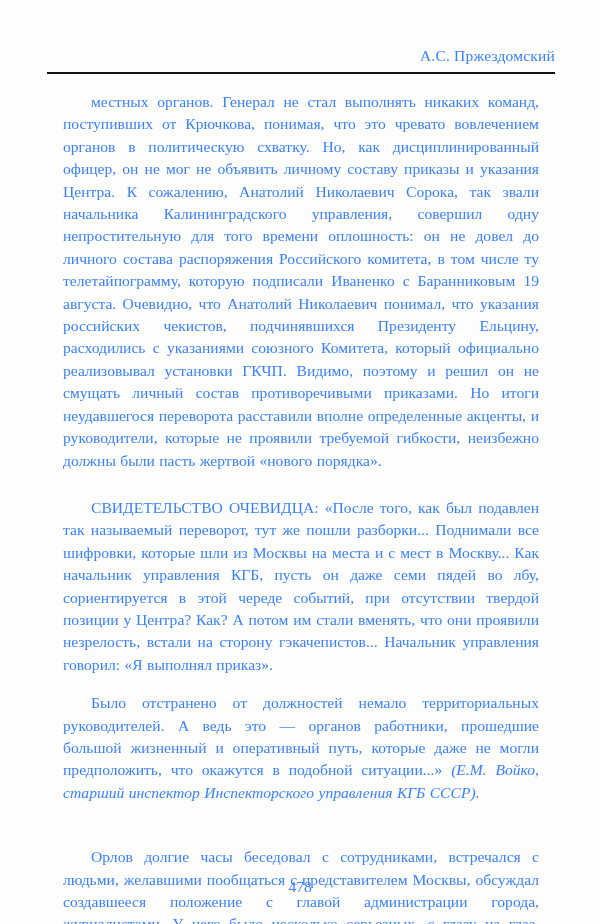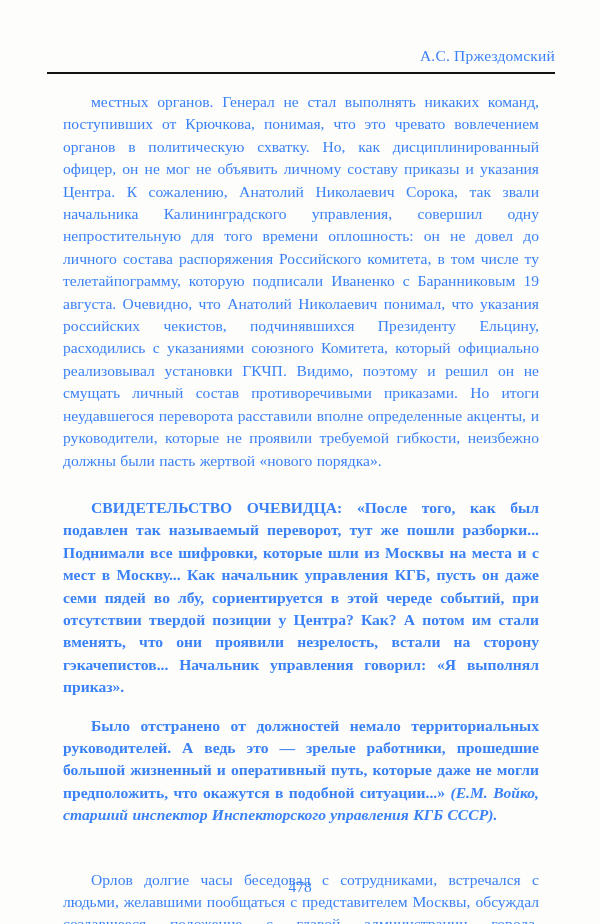--- a/index.html
+++ b/index.html
@@ -42,21 +42,21 @@
   }
   .body-text p {
     margin: 16px;
     font-size: 15.6px;
     line-height: 22.4px;
     text-align: justify;
     text-indent: 28px;
     word-spacing: 0.5px;
   }
   p.bold-quote {
-    font-weight: 700;
+    font-weight: 400;
   }
   p.gap-before {
     margin-top: 25px;
   }
   p.big-gap-before {
     margin-top: 42px;
   }
   .attribution {
     font-style: italic;
   }
@@ -81,21 +81,21 @@
       <div class="head-rule"></div>
     </header>
 
     <main class="body-text">
 
       <p>местных органов. Генерал не стал выполнять никаких команд, поступивших от Крючкова, понимая, что это чревато вовлечением органов в политическую схватку. Но, как дисциплинированный офицер, он не мог не объявить личному составу приказы и указания Центра. К сожалению, Анатолий Николаевич Сорока, так звали начальника Калининградского управления, совершил одну непростительную для того времени оплошность: он не довел до личного состава распоряжения Российского комитета, в том числе ту телетайпограмму, которую подписали Иваненко с Баранниковым 19 августа. Очевидно, что Анатолий Николаевич понимал, что указания российских чекистов, подчинявшихся Президенту Ельцину, расходились с указаниями союзного Комитета, который официально реализовывал установки ГКЧП. Видимо, поэтому и решил он не смущать личный состав противоречивыми приказами. Но итоги неудавшегося переворота расставили вполне определенные акценты, и руководители, которые не проявили требуемой гибкости, неизбежно должны были пасть жертвой «нового порядка».</p>
 
       <p class="bold-quote gap-before">СВИДЕТЕЛЬСТВО ОЧЕВИДЦА: «После того, как был подавлен так называемый переворот, тут же пошли разборки... Поднимали все шифровки, которые шли из Москвы на места и с мест в Москву... Как начальник управления КГБ, пусть он даже семи пядей во лбу, сориентируется в этой череде событий, при отсутствии твердой позиции у Центра? Как? А потом им стали вменять, что они проявили незрелость, встали на сторону гэкачепистов... Начальник управления говорил: «Я выполнял приказ».</p>
 
       <p class="bold-quote">
-        <span>Было отстранено от должностей немало территориальных руководителей. А ведь это — зрелые работники, прошедшие большой жизненный и оперативный путь, которые даже не могли предположить, что окажутся в подобной ситуации...»</span>
+        <span>Было отстранено от должностей немало территориальных руководителей. А ведь это — органов работники, прошедшие большой жизненный и оперативный путь, которые даже не могли предположить, что окажутся в подобной ситуации...»</span>
         <span class="attribution">(Е.М. Войко, старший инспектор Инспекторского управления КГБ СССР).</span>
       </p>
 
       <p class="big-gap-before">Орлов долгие часы беседовал с сотрудниками, встречался с людьми, желавшими пообщаться с представителем Москвы, обсуждал создавшееся положение с главой администрации города, журналистами. У него было несколько серьезных, с глазу на глаз, разговоров с Сорокой, из которых он вынес одно: ничего противоправного тот не совершал и сильно сожалел о том, что не ознакомил коллектив с приказами и</p>
 
     </main>
   </div>
 
   <footer class="folio">
     <span>478</span>

